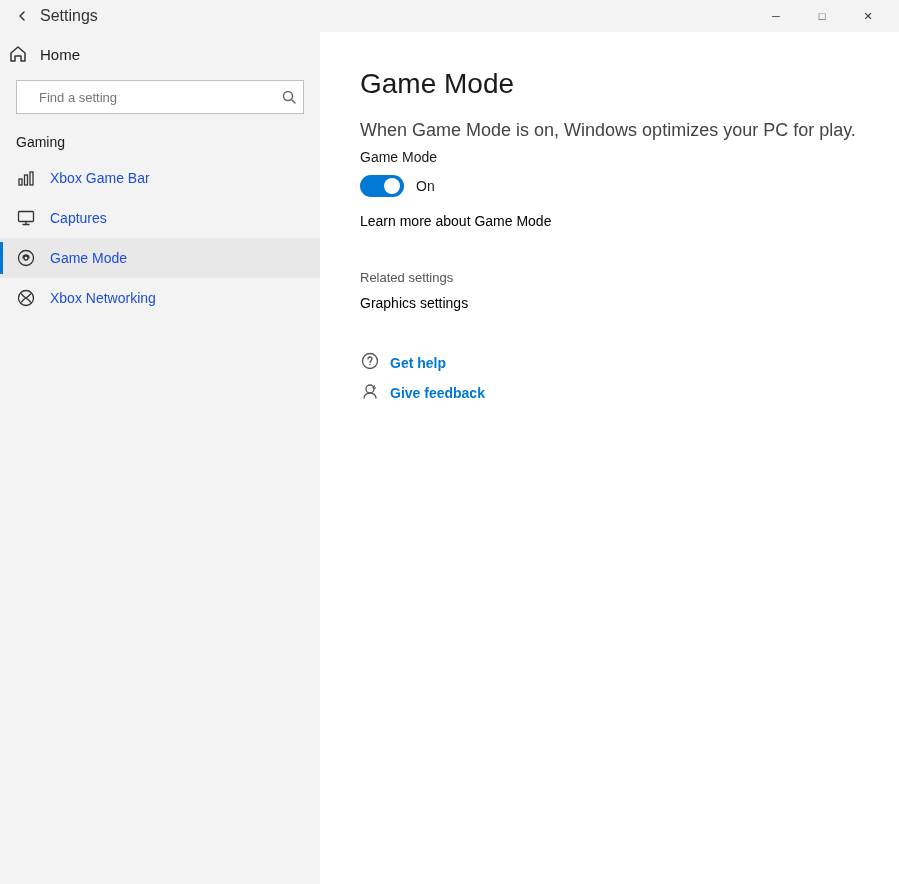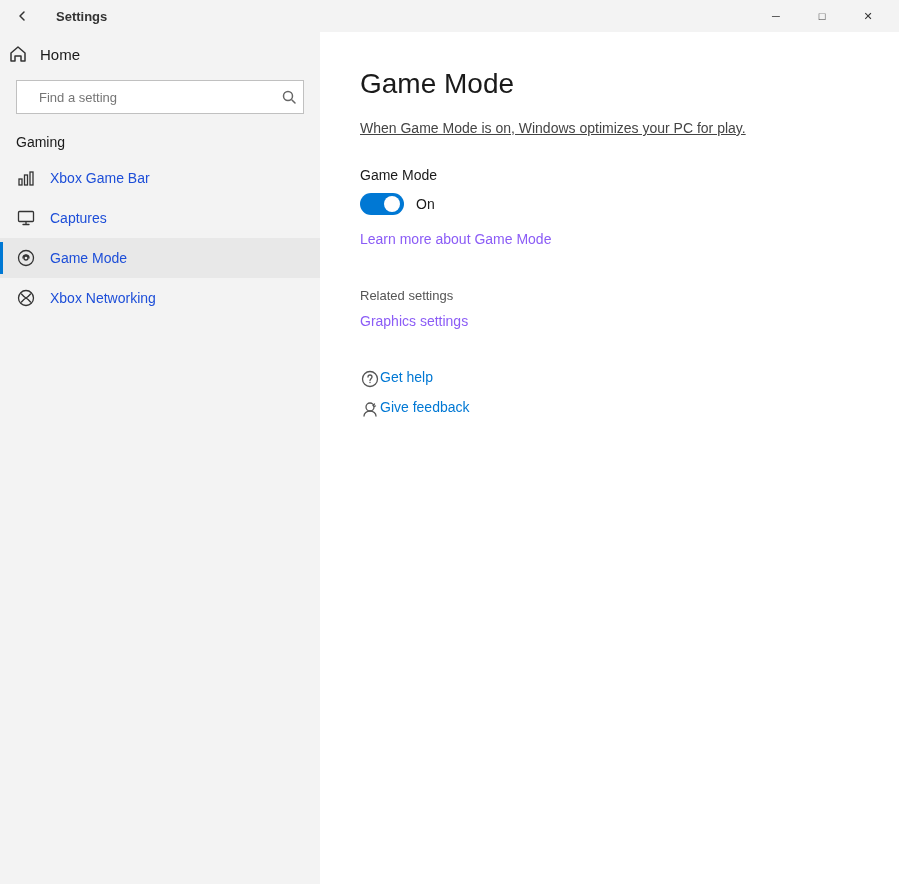--- a/index.html
+++ b/index.html
@@ -25,24 +25,23 @@
     .title-bar-back {
       width: 28px;
       height: 28px;
       display: flex;
       align-items: center;
       justify-content: center;
       cursor: pointer;
       border-radius: 2px;
     }
     .title-bar-text {
-      font-size: 13px;
+      font-size: 16px;
       color: #333;
-      margin-left: 20px;
-      font-weight: bold;
+      margin-left: 4px;
     }
     .title-bar-controls {
       margin-left: auto;
       display: flex;
       gap: 0;
     }
     .title-bar-btn {
       width: 46px;
       height: 32px;
       display: flex;
@@ -149,24 +148,23 @@
       padding: 36px 40px;
       overflow-y: auto;
     }
     .page-title {
       font-size: 28px;
       font-weight: 300;
       color: #1a1a1a;
       margin-bottom: 20px;
     }
     .description {
-      font-size: 14px;
+      font-size: 18px;
       color: #444;
-      margin-bottom: 31px;
-      text-decoration: underline;
+      margin-bottom: 8px;
     }
     .setting-row {
       display: flex;
       align-items: center;
       gap: 12px;
       margin-bottom: 8px;
     }
     .setting-name {
       font-size: 14px;
       color: #1a1a1a;
@@ -193,40 +191,41 @@
       right: 4px;
       transition: left 0.2s;
     }
     .toggle-label {
       font-size: 14px;
       color: #1a1a1a;
     }
 
     .link {
       font-size: 14px;
-      color: #8b5cf6;
+      color: #000000;
       text-decoration: none;
       cursor: pointer;
       display: inline-block;
       margin-top: 8px;
     }
 
     .related-header {
       font-size: 13px;
       color: #555;
       margin-top: 40px;
       margin-bottom: 10px;
     }
 
     .help-row {
       display: flex;
-      align-items: flex-start;
-      gap: 0;
+      align-items: flex-end;
+      gap: 10px;
       margin-bottom: 10px;
       cursor: pointer;
+      font-weight: bold;
     }
     .help-icon {
       width: 20px;
       height: 20px;
       display: flex;
       align-items: center;
       justify-content: center;
       flex-shrink: 0;
     }
     .help-link {

